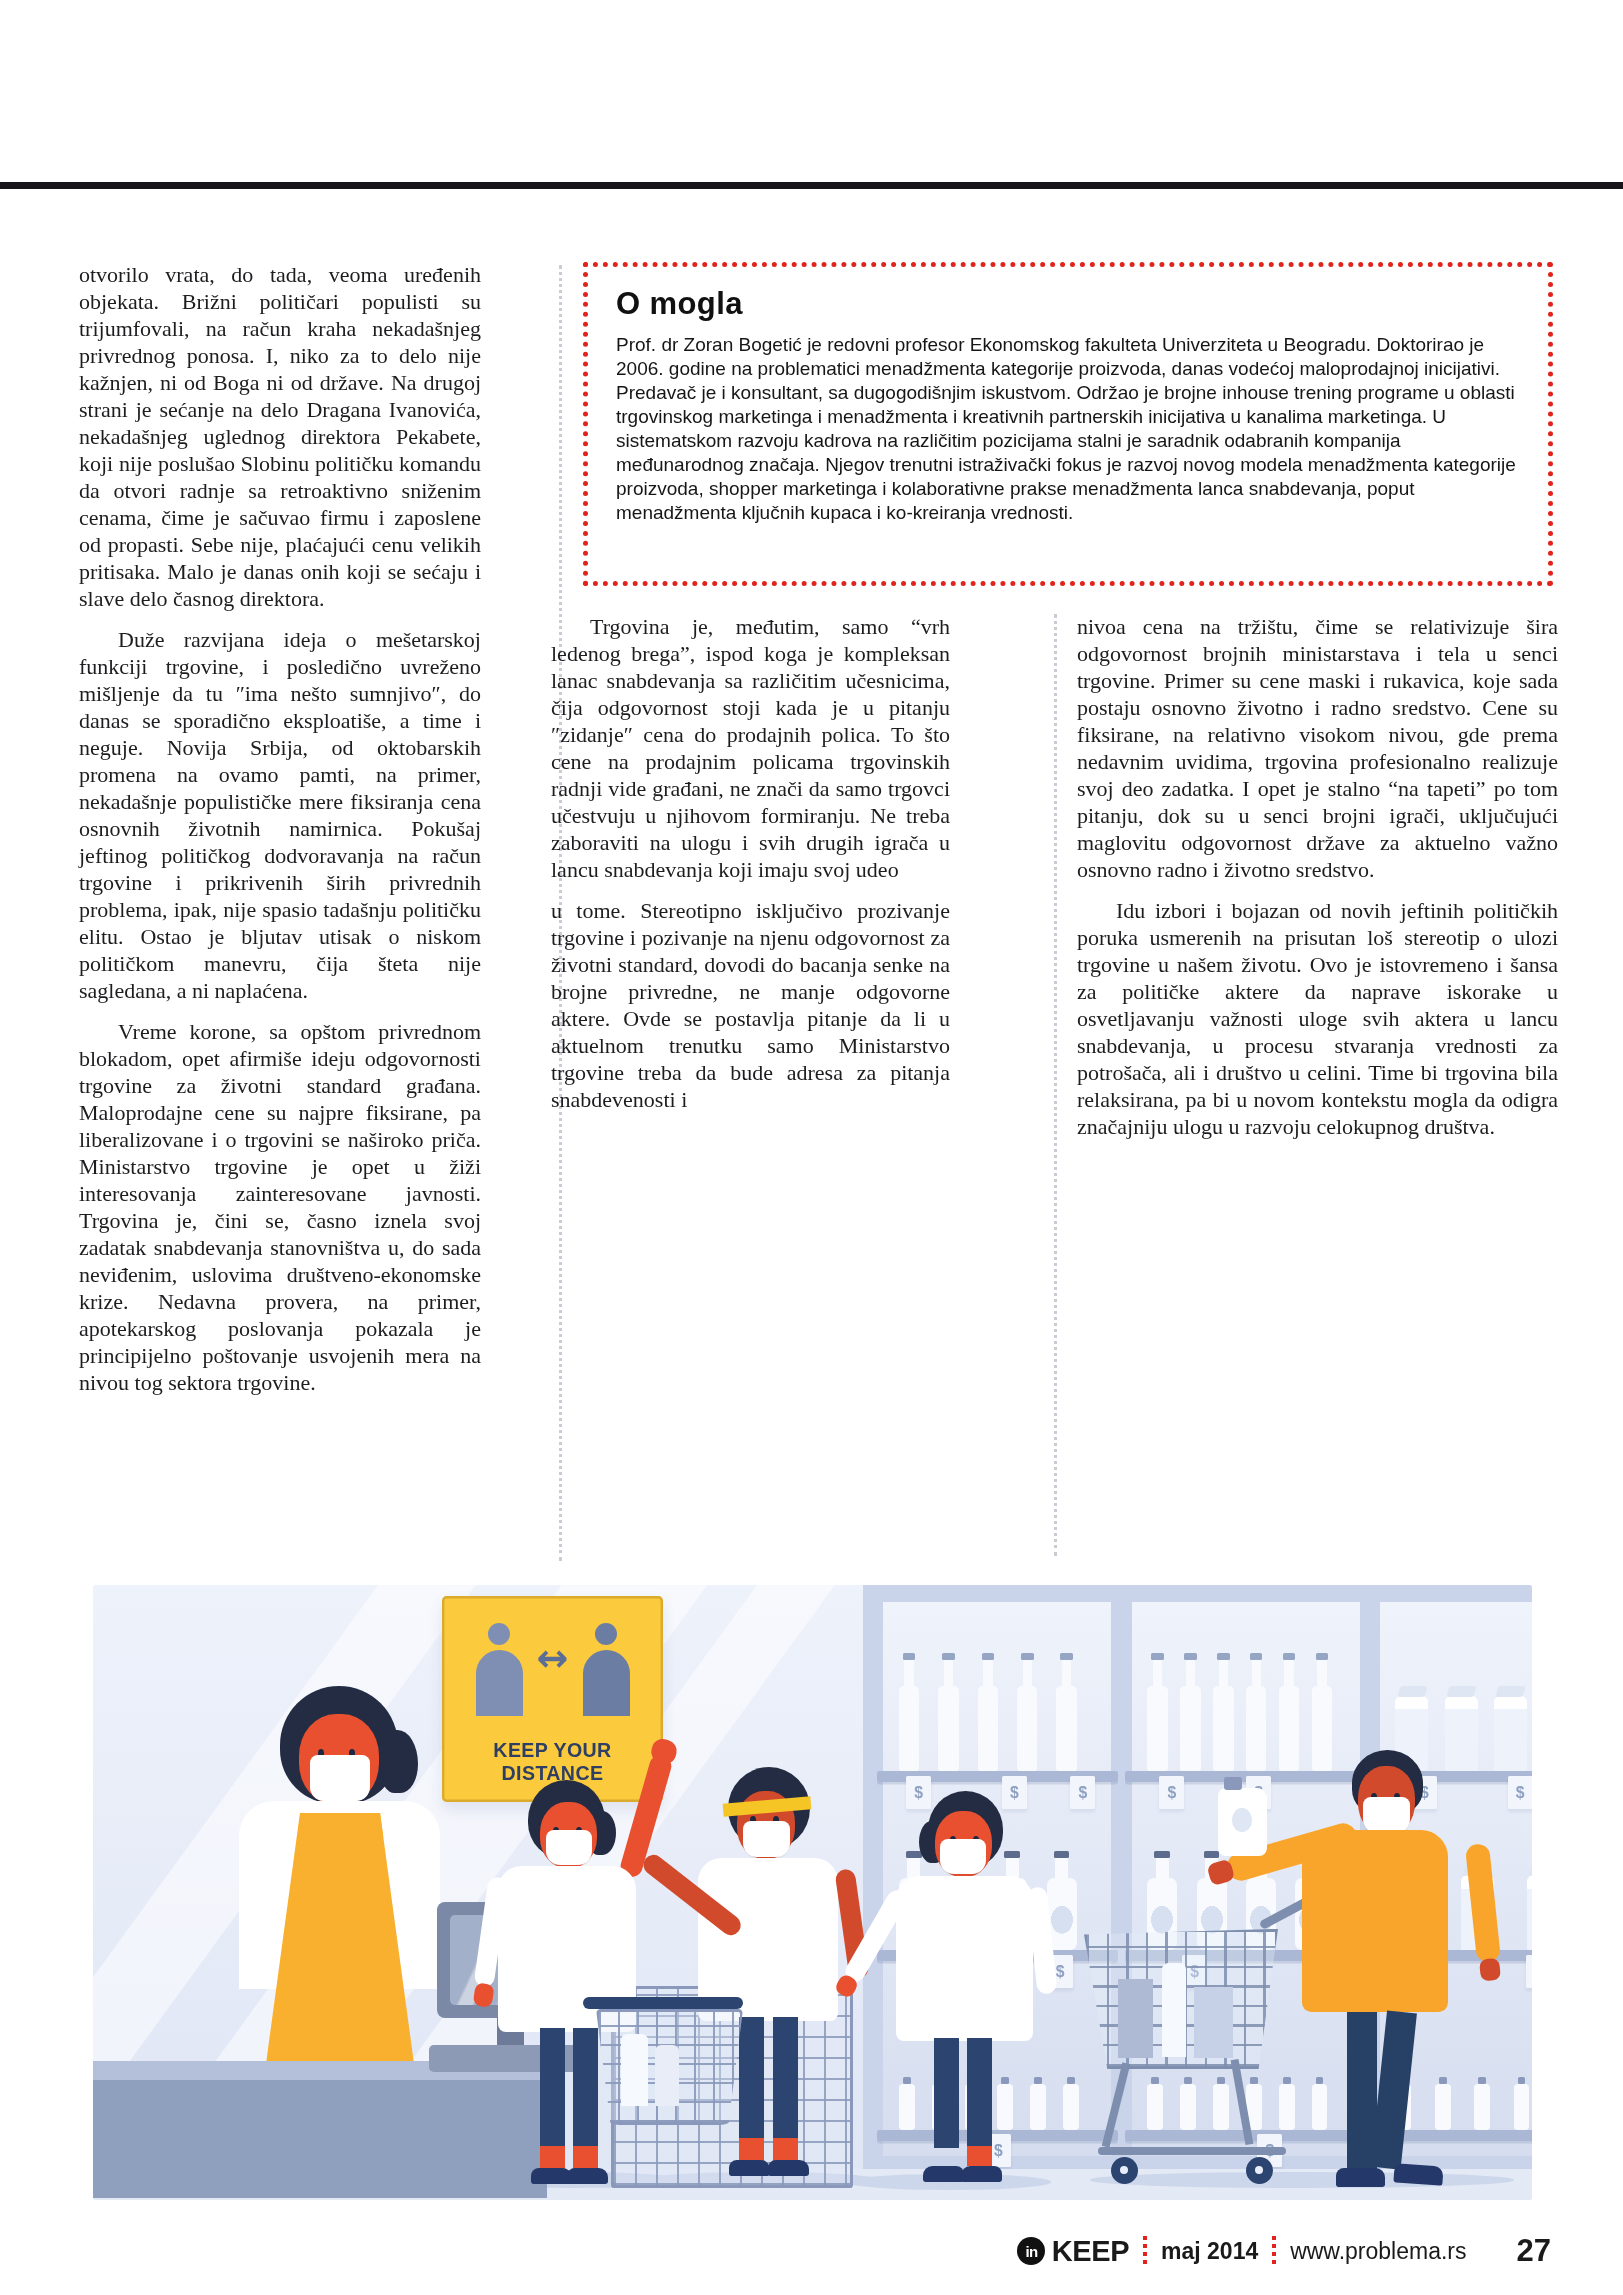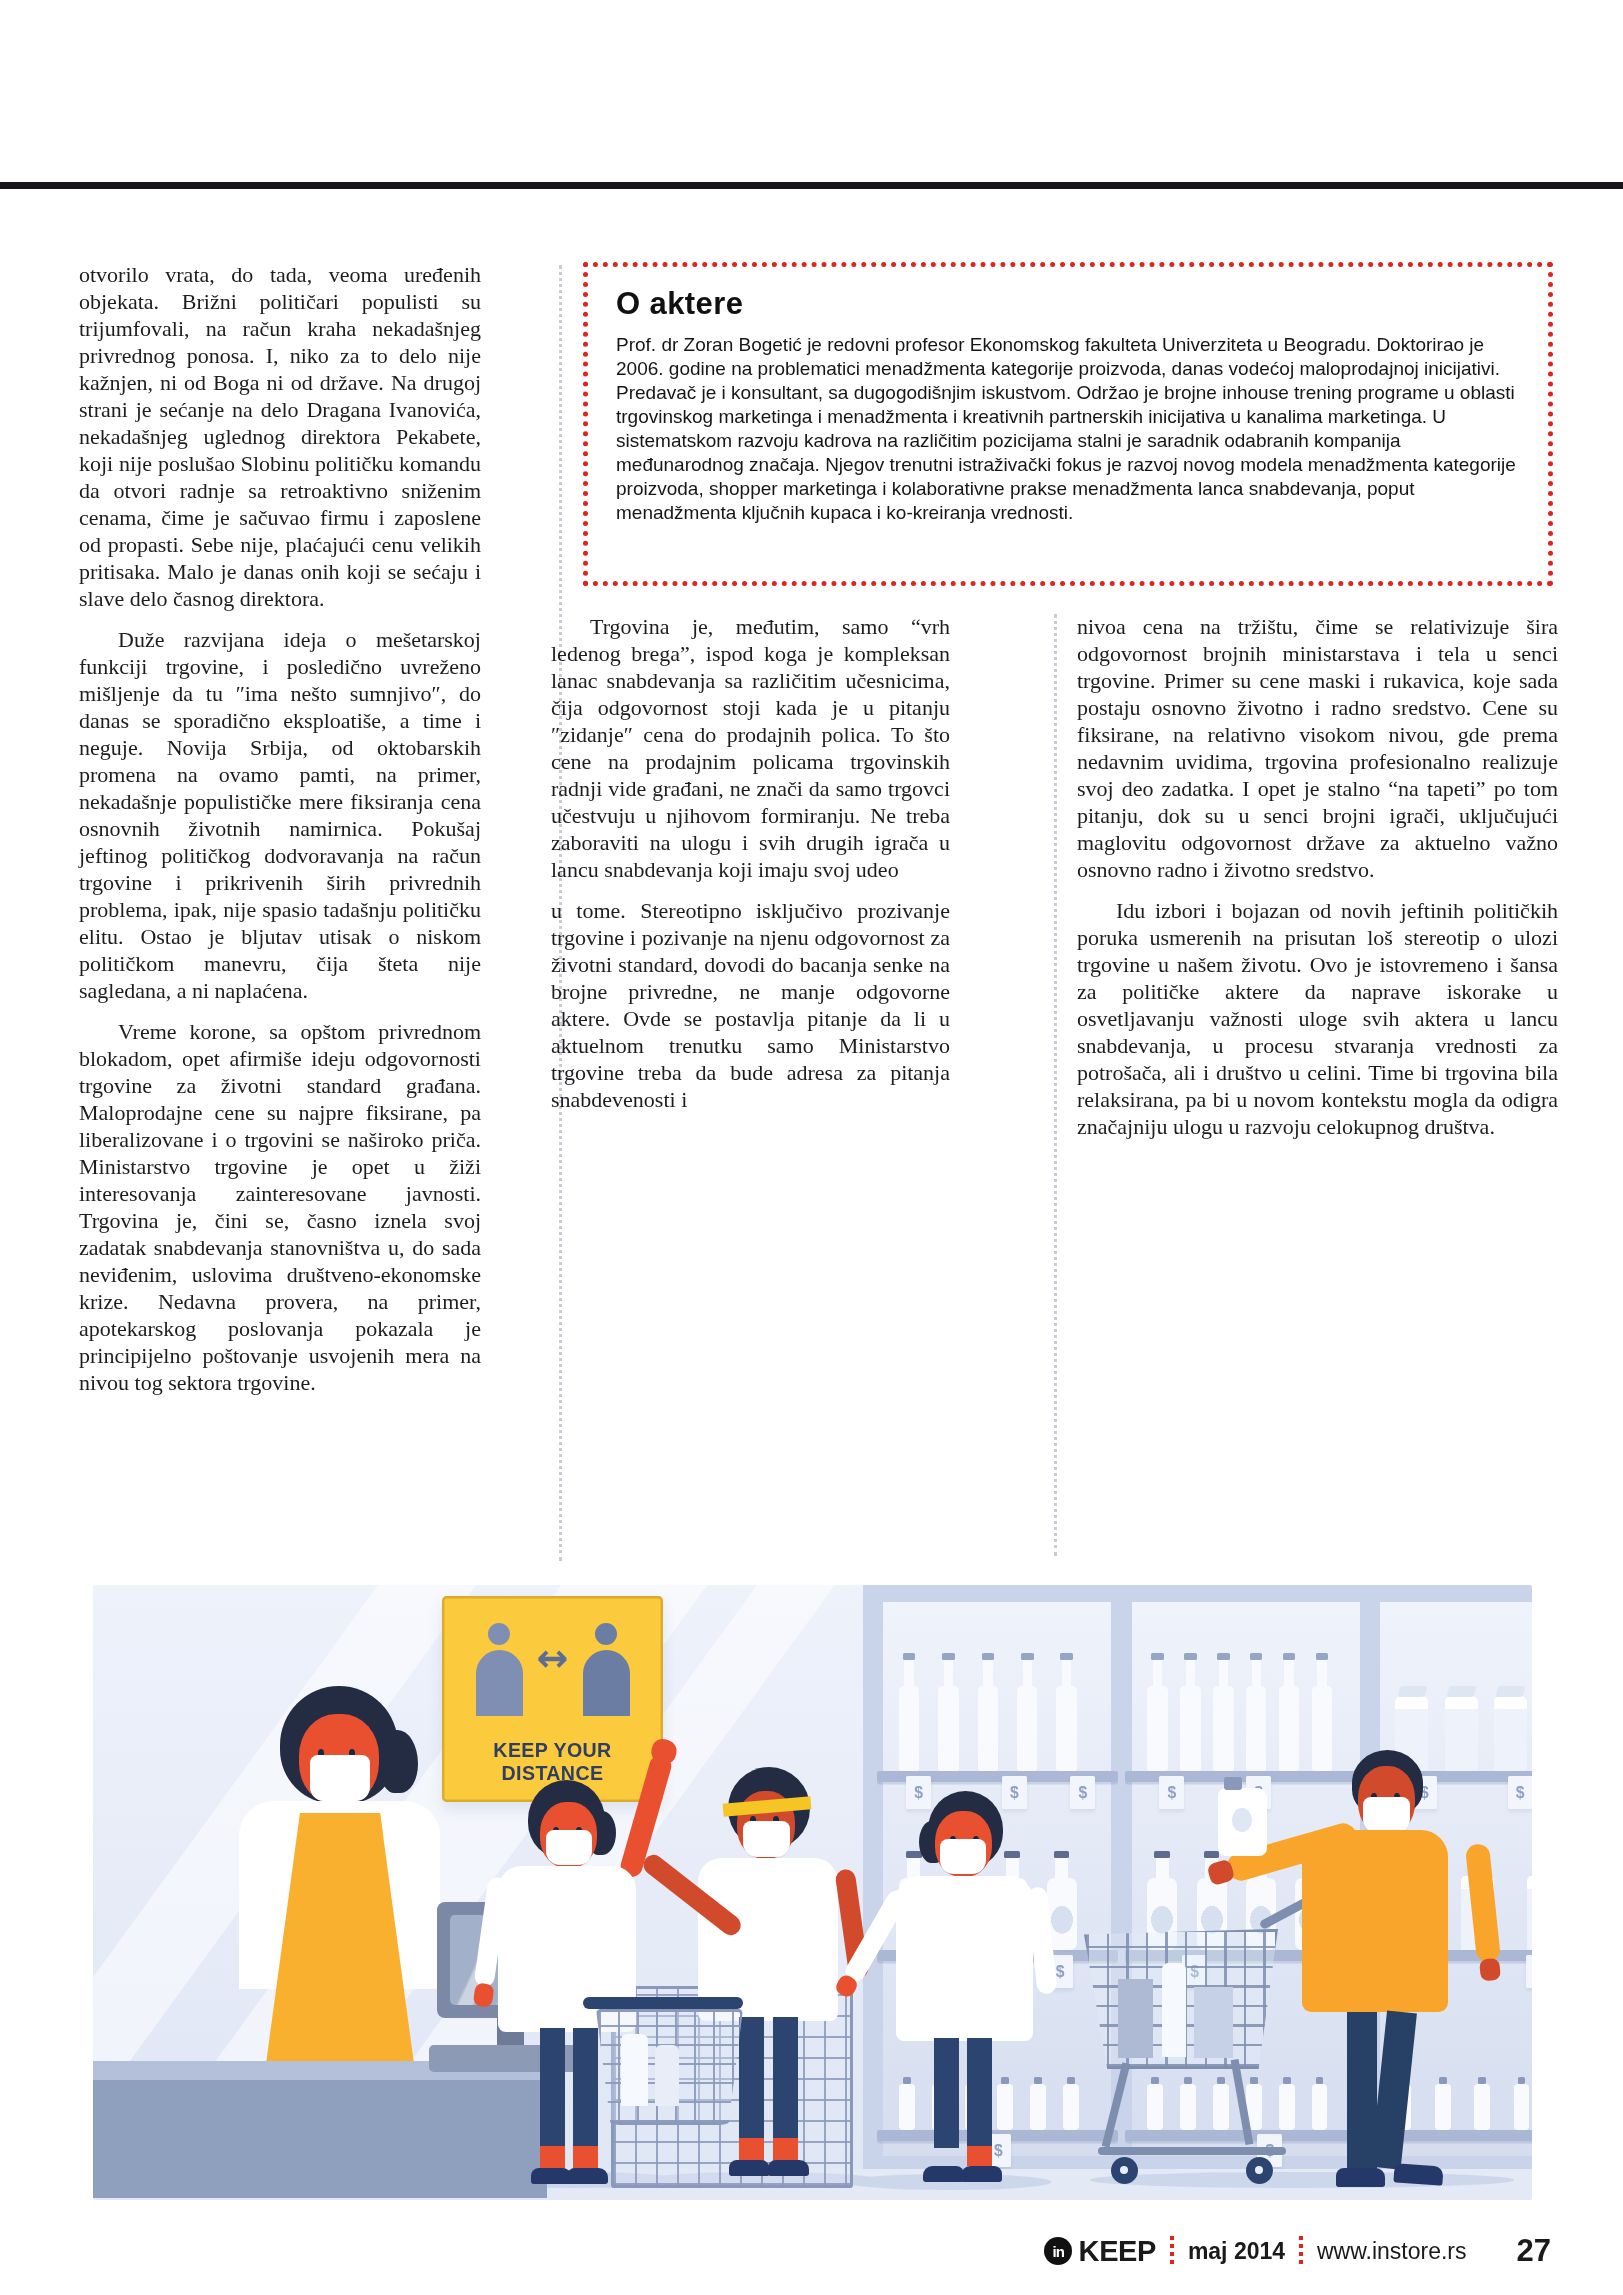--- a/index.html
+++ b/index.html
@@ -217,21 +217,21 @@
   <div class="vsep vsep1"></div>
   <div class="vsep vsep2"></div>
 
   <section class="col col1">
     <p class="body-text">otvorilo vrata, do tada, veoma uređenih objekata. Brižni političari populisti su trijumfovali, na račun kraha nekadašnjeg privrednog ponosa. I, niko za to delo nije kažnjen, ni od Boga ni od države. Na drugoj strani je sećanje na delo Dragana Ivanovića, nekadašnjeg uglednog direktora Pekabete, koji nije poslušao Slobinu političku komandu da otvori radnje sa retroaktivno sniženim cenama, čime je sačuvao firmu i zaposlene od propasti. Sebe nije, plaćajući cenu velikih pritisaka. Malo je danas onih koji se sećaju i slave delo časnog direktora.</p>
     <p class="body-text indent">Duže razvijana ideja o mešetarskoj funkciji trgovine, i posledično uvreženo mišljenje da tu ″ima nešto sumnjivo″, do danas se sporadično eksploatiše, a time i neguje. Novija Srbija, od oktobarskih promena na ovamo pamti, na primer, nekadašnje populističke mere fiksiranja cena osnovnih životnih namirnica. Pokušaj jeftinog političkog dodvoravanja na račun trgovine i prikrivenih širih privrednih problema, ipak, nije spasio tadašnju političku elitu. Ostao je bljutav utisak o niskom političkom manevru, čija šteta nije sagledana, a ni naplaćena.</p>
     <p class="body-text indent">Vreme korone, sa opštom privrednom blokadom, opet afirmiše ideju odgovornosti trgovine za životni standard građana. Maloprodajne cene su najpre fiksirane, pa liberalizovane i o trgovini se naširoko priča. Ministarstvo trgovine je opet u žiži interesovanja zainteresovane javnosti. Trgovina je, čini se, časno iznela svoj zadatak snabdevanja stanovništva u, do sada neviđenim, uslovima društveno-ekonomske krize. Nedavna provera, na primer, apotekarskog poslovanja pokazala je principijelno poštovanje usvojenih mera na nivou tog sektora trgovine.</p>
   </section>
 
   <aside class="about">
-    <h2>O aktere</h2>
+    <h2>O mogla</h2>
     <p>Prof. dr Zoran Bogetić je redovni profesor Ekonomskog fakulteta Univerziteta u Beogradu. Doktorirao je 2006. godine na problematici menadžmenta kategorije proizvoda, danas vodećoj maloprodajnoj inicijativi. Predavač je i konsultant, sa dugogodišnjim iskustvom. Održao je brojne inhouse trening programe u oblasti trgovinskog marketinga i menadžmenta i kreativnih partnerskih inicijativa u kanalima marketinga. U sistematskom razvoju kadrova na različitim pozicijama stalni je saradnik odabranih kompanija međunarodnog značaja. Njegov trenutni istraživački fokus je razvoj novog modela menadžmenta kategorije proizvoda, shopper marketinga i kolaborativne prakse menadžmenta lanca snabdevanja, poput menadžmenta ključnih kupaca i ko-kreiranja vrednosti.</p>
   </aside>
 
   <section class="col col2">
     <p class="body-text indent">Trgovina je, međutim, samo “vrh ledenog brega”, ispod koga je kompleksan lanac snabdevanja sa različitim učesnicima, čija odgovornost stoji kada je u pitanju ″zidanje″ cena do prodajnih polica. To što cene na prodajnim policama trgovinskih radnji vide građani, ne znači da samo trgovci učestvuju u njihovom formiranju. Ne treba zaboraviti na ulogu i svih drugih igrača u lancu snabdevanja koji imaju svoj udeo</p>
     <p class="body-text">u tome. Stereotipno isključivo prozivanje trgovine i pozivanje na njenu odgovornost za životni standard, dovodi do bacanja senke na brojne privredne, ne manje odgovorne aktere. Ovde se postavlja pitanje da li u aktuelnom trenutku samo Ministarstvo trgovine treba da bude adresa za pitanja snabdevenosti i</p>
   </section>
 
   <section class="col col3">
     <p class="body-text">nivoa cena na tržištu, čime se relativizuje šira odgovornost brojnih ministarstava i tela u senci trgovine. Primer su cene maski i rukavica, koje sada postaju osnovno životno i radno sredstvo. Cene su fiksirane, na relativno visokom nivou, gde prema nedavnim uvidima, trgovina profesionalno realizuje svoj deo zadatka. I opet je stalno “na tapeti” po tom pitanju, dok su u senci brojni igrači, uključujući maglovitu odgovornost države za aktuelno važno osnovno radno i životno sredstvo.</p>
@@ -489,17 +489,17 @@
   </figure>
 
   <footer class="footer">
     <span class="logo">
       <span class="logo-badge">in</span>
       <span class="logo-text">KEEP</span>
     </span>
     <span class="dotsep"></span>
     <span class="issue">maj 2014</span>
     <span class="dotsep"></span>
-    <a class="site" href="#">www.instore.rs</a>
+    <a class="site" href="#">www.problema.rs</a>
     <span class="pagenum">27</span>
   </footer>
 </div>
 
 
 </body></html>

